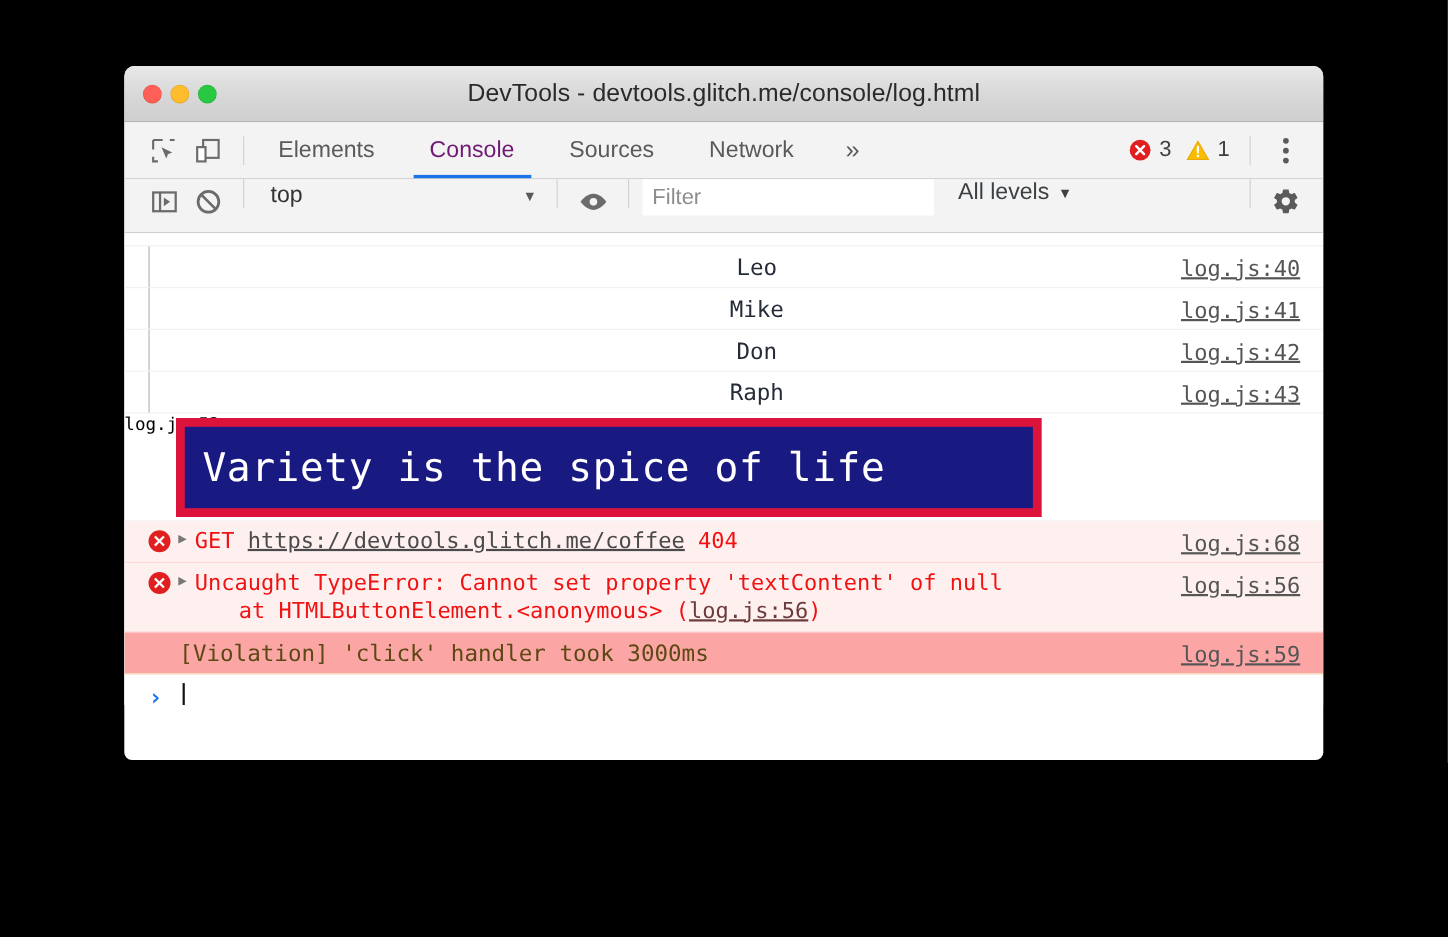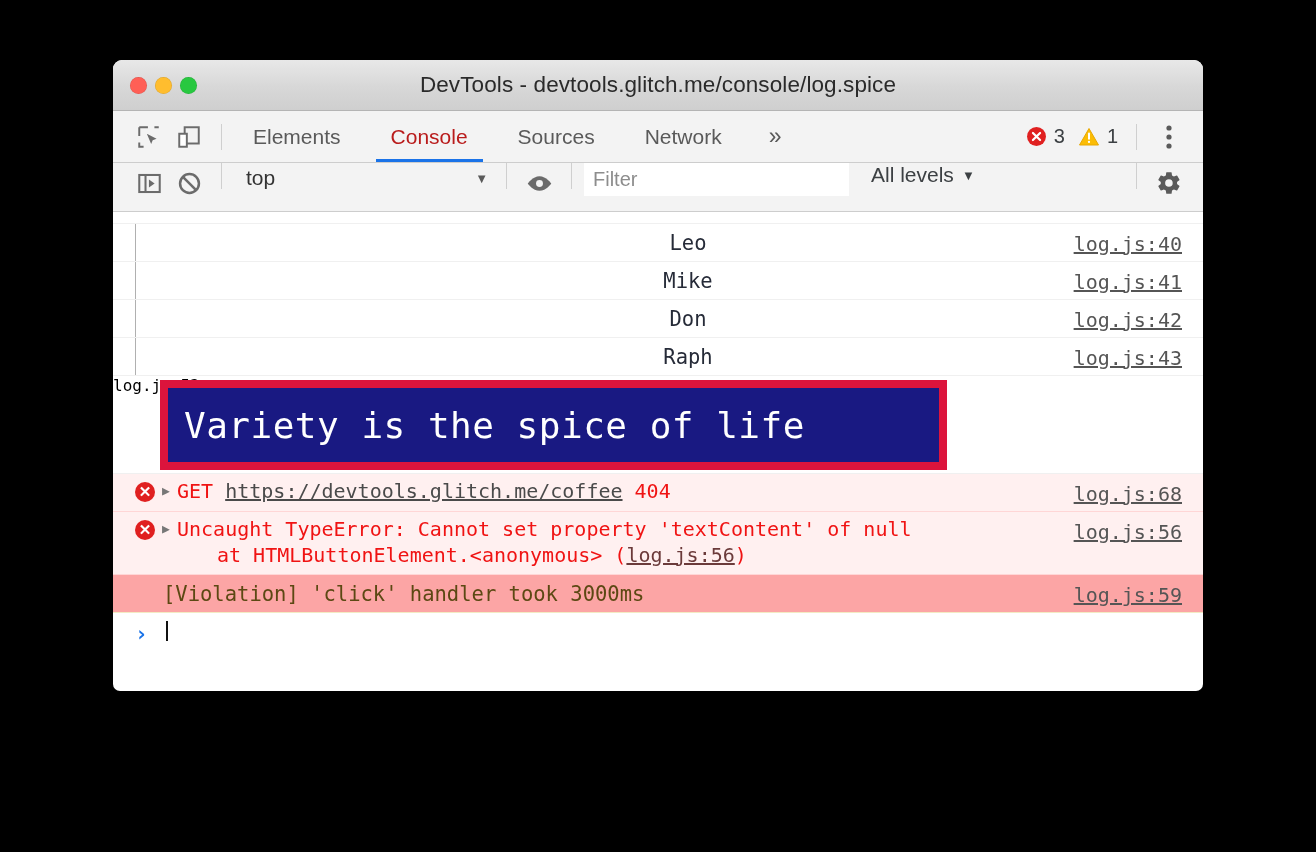--- a/index.html
+++ b/index.html
@@ -54,21 +54,21 @@
   .vsep { width:1px; height:26px; background:#cfcfcf; margin:0 12px; flex:0 0 auto; }
   .tabs { display:flex; align-items:center; height:100%;gap:12px; }
   .tab {
     height:100%;
     display:flex; align-items:center;
     padding:0 19px;
     font-size:21px; color:#5a5a5a;
     position:relative;
     white-space:nowrap;
   }
-  .tab.active { color:#b91c1c; }
+  .tab.active { color:#701a75; }
   .tab.active::after {
     content:""; position:absolute; left:4px; right:4px; bottom:0;
     height:3px; background:#1a73e8;
   }
   .tab.more { font-size:23px; color:#5a5a5a; padding:0 16px; }
   .spacer { flex:1 1 auto; }
   .counters { display:flex; align-items:center; gap:7px; font-size:20px; color:#3c4043; }
   .counters .num { margin-right:6px; }
 
   
@@ -207,21 +207,21 @@
 <body>
 
 <div class="window">
 
   <div class="titlebar">
     <div class="traffic">
       <div class="dot red"></div>
       <div class="dot yellow"></div>
       <div class="dot green"></div>
     </div>
-    <div class="title">DevTools - devtools.glitch.me/console/log.spice</div>
+    <div class="title">DevTools - devtools.glitch.me/console/log.html</div>
   </div>
 
   <div class="tabbar">
     <div class="icon-btn">
       <svg width="26" height="26" viewBox="0 0 24 24">
         <path d="M3 3 h8 M3 3 v8 M3 17 v4 h4 M21 3 h-4" fill="none" stroke="#6b6b6b" stroke-width="1.8"></path>
         <path d="M10 9 l9 4.5 -3.6 1.4 -1.4 3.6 z" fill="#6b6b6b"></path>
       </svg>
     </div>
     <div class="icon-btn">

